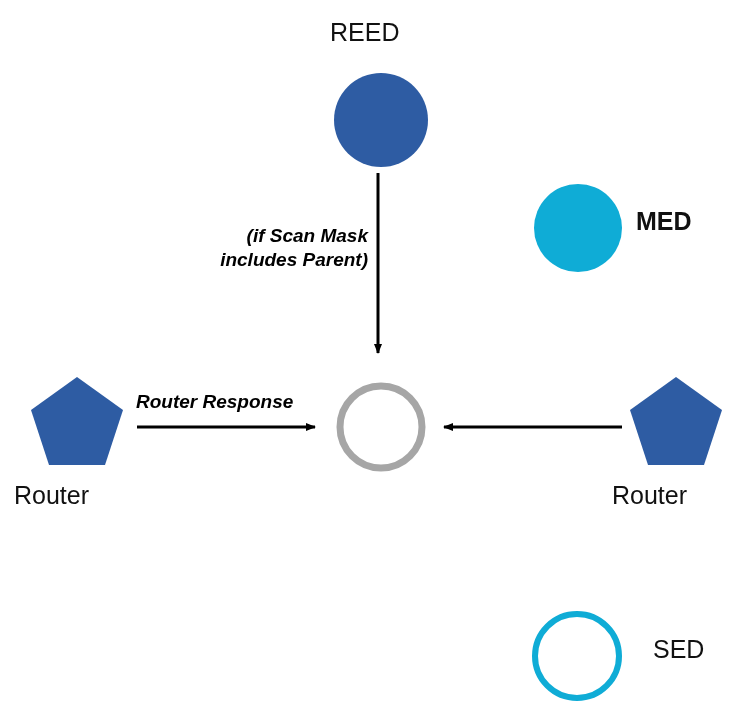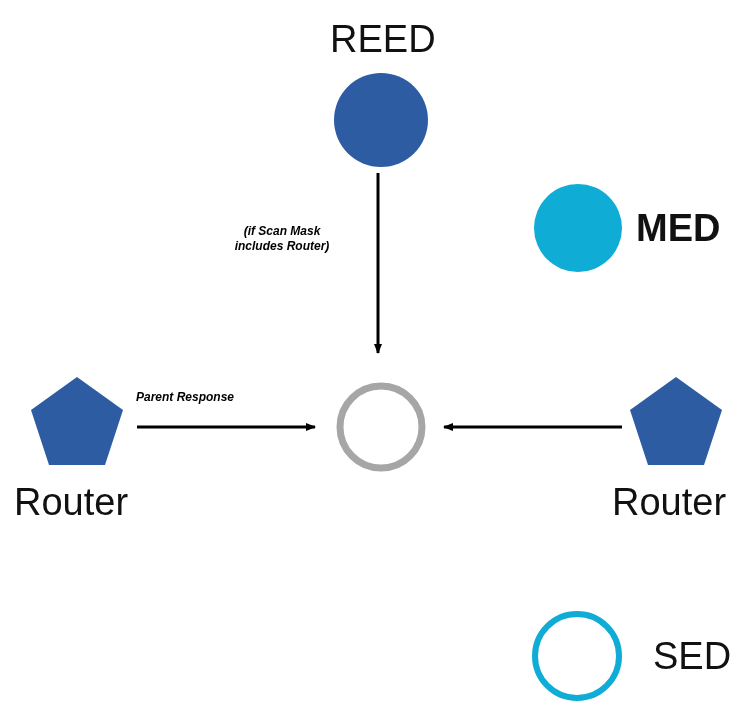--- a/index.html
+++ b/index.html
@@ -18,36 +18,36 @@
   #diagram-canvas {
     position: absolute;
     left: 0;
     top: 0;
     width: 752px;
     height: 720px;
   }
   .node-label {
     position: absolute;
     font-family: "Liberation Sans", sans-serif;
-    font-size: 38px;
+    font-size: 25px;
     font-weight: 400;
     color: #111111;
     white-space: nowrap;
     line-height: 1;
   }
   .edge-label {
     position: absolute;
     font-family: "Liberation Sans", sans-serif;
     font-style: italic;
     font-weight: 600;
-    font-size: 12px;
+    font-size: 19px;
     color: #000000;
     white-space: nowrap;
     line-height: 1.25;
-    text-align: center;
+    text-align: right;
   }
   #label-reed      { left: 330px; top: 20px; }
   #label-med       { left: 636px; top: 209px; font-weight: bold; }
   #label-sed       { left: 653px; top: 637px; }
   #label-router-l  { left: 14px;  top: 483px; }
   #label-router-r  { left: 612px; top: 483px; }
   #label-scanmask  { left: 196px; top: 224px; width: 172px; }
   #label-parent-resp { left: 136px; top: 390px; }
 </style>
 </head>
@@ -85,16 +85,16 @@
 <div class="node-label" id="label-med">MED</div>
 
 <div class="node-label" id="label-sed">SED</div>
 
 <div class="node-label" id="label-router-l">Router</div>
 
 <div class="node-label" id="label-router-r">Router</div>
 
 <div class="edge-label" id="label-scanmask">
   <div>(if Scan Mask</div>
-  <div>includes Router)</div>
+  <div>includes Parent)</div>
 </div>
 
-<div class="edge-label" id="label-parent-resp">Parent Response</div>
+<div class="edge-label" id="label-parent-resp">Router Response</div>
 
 </body></html>

